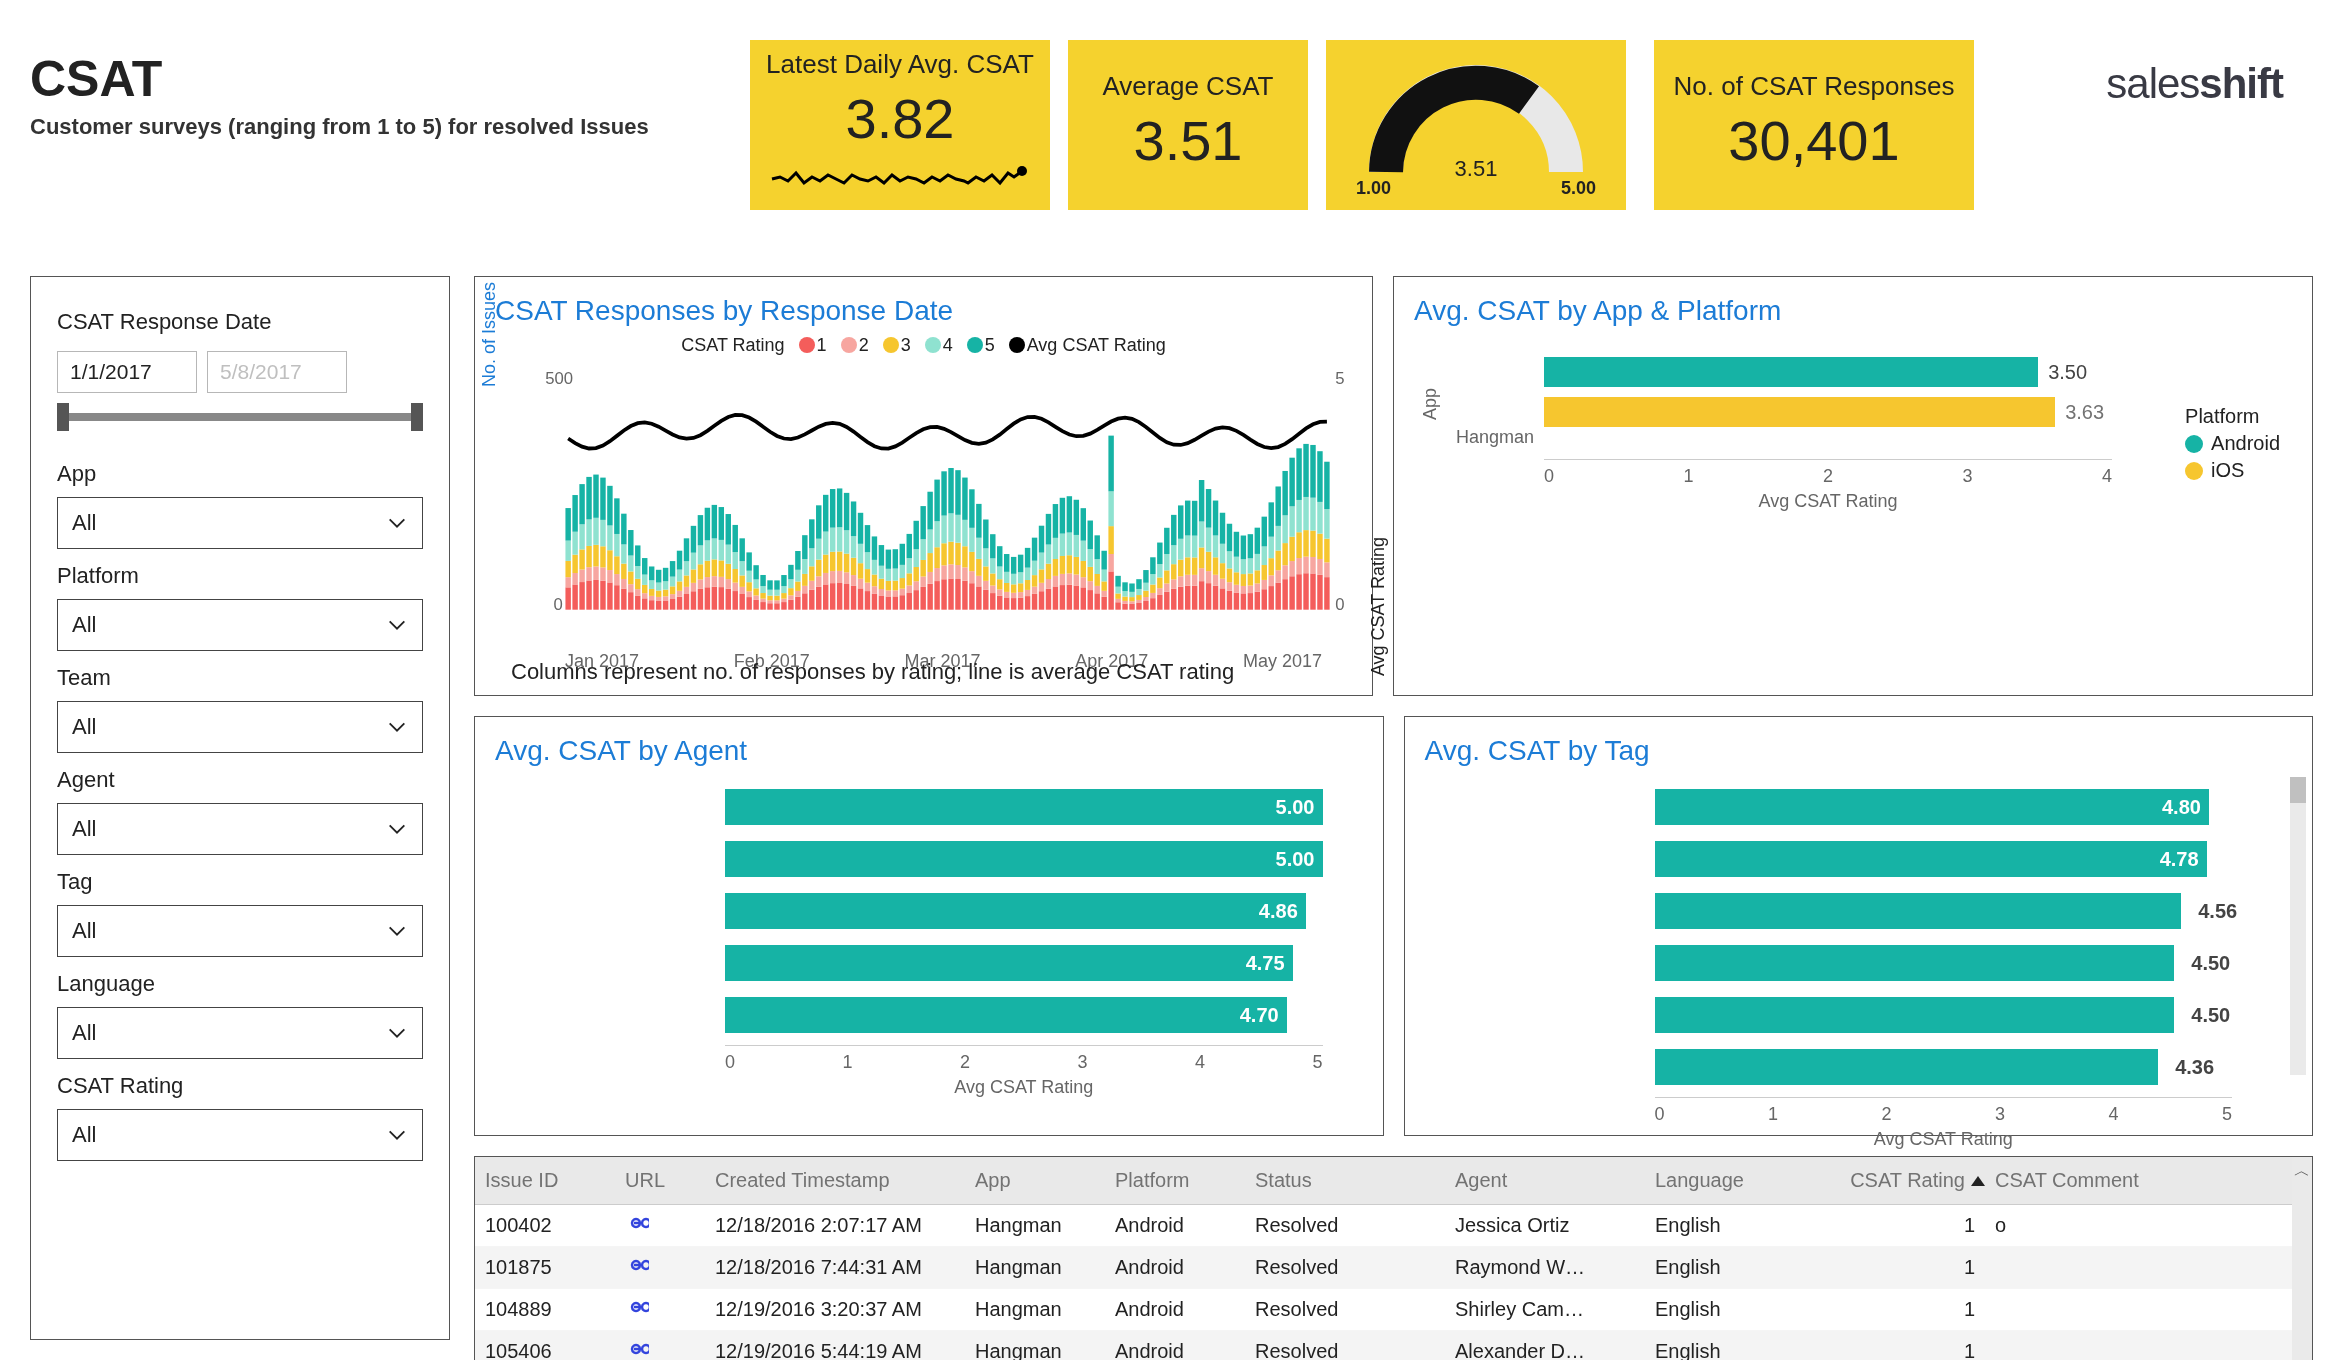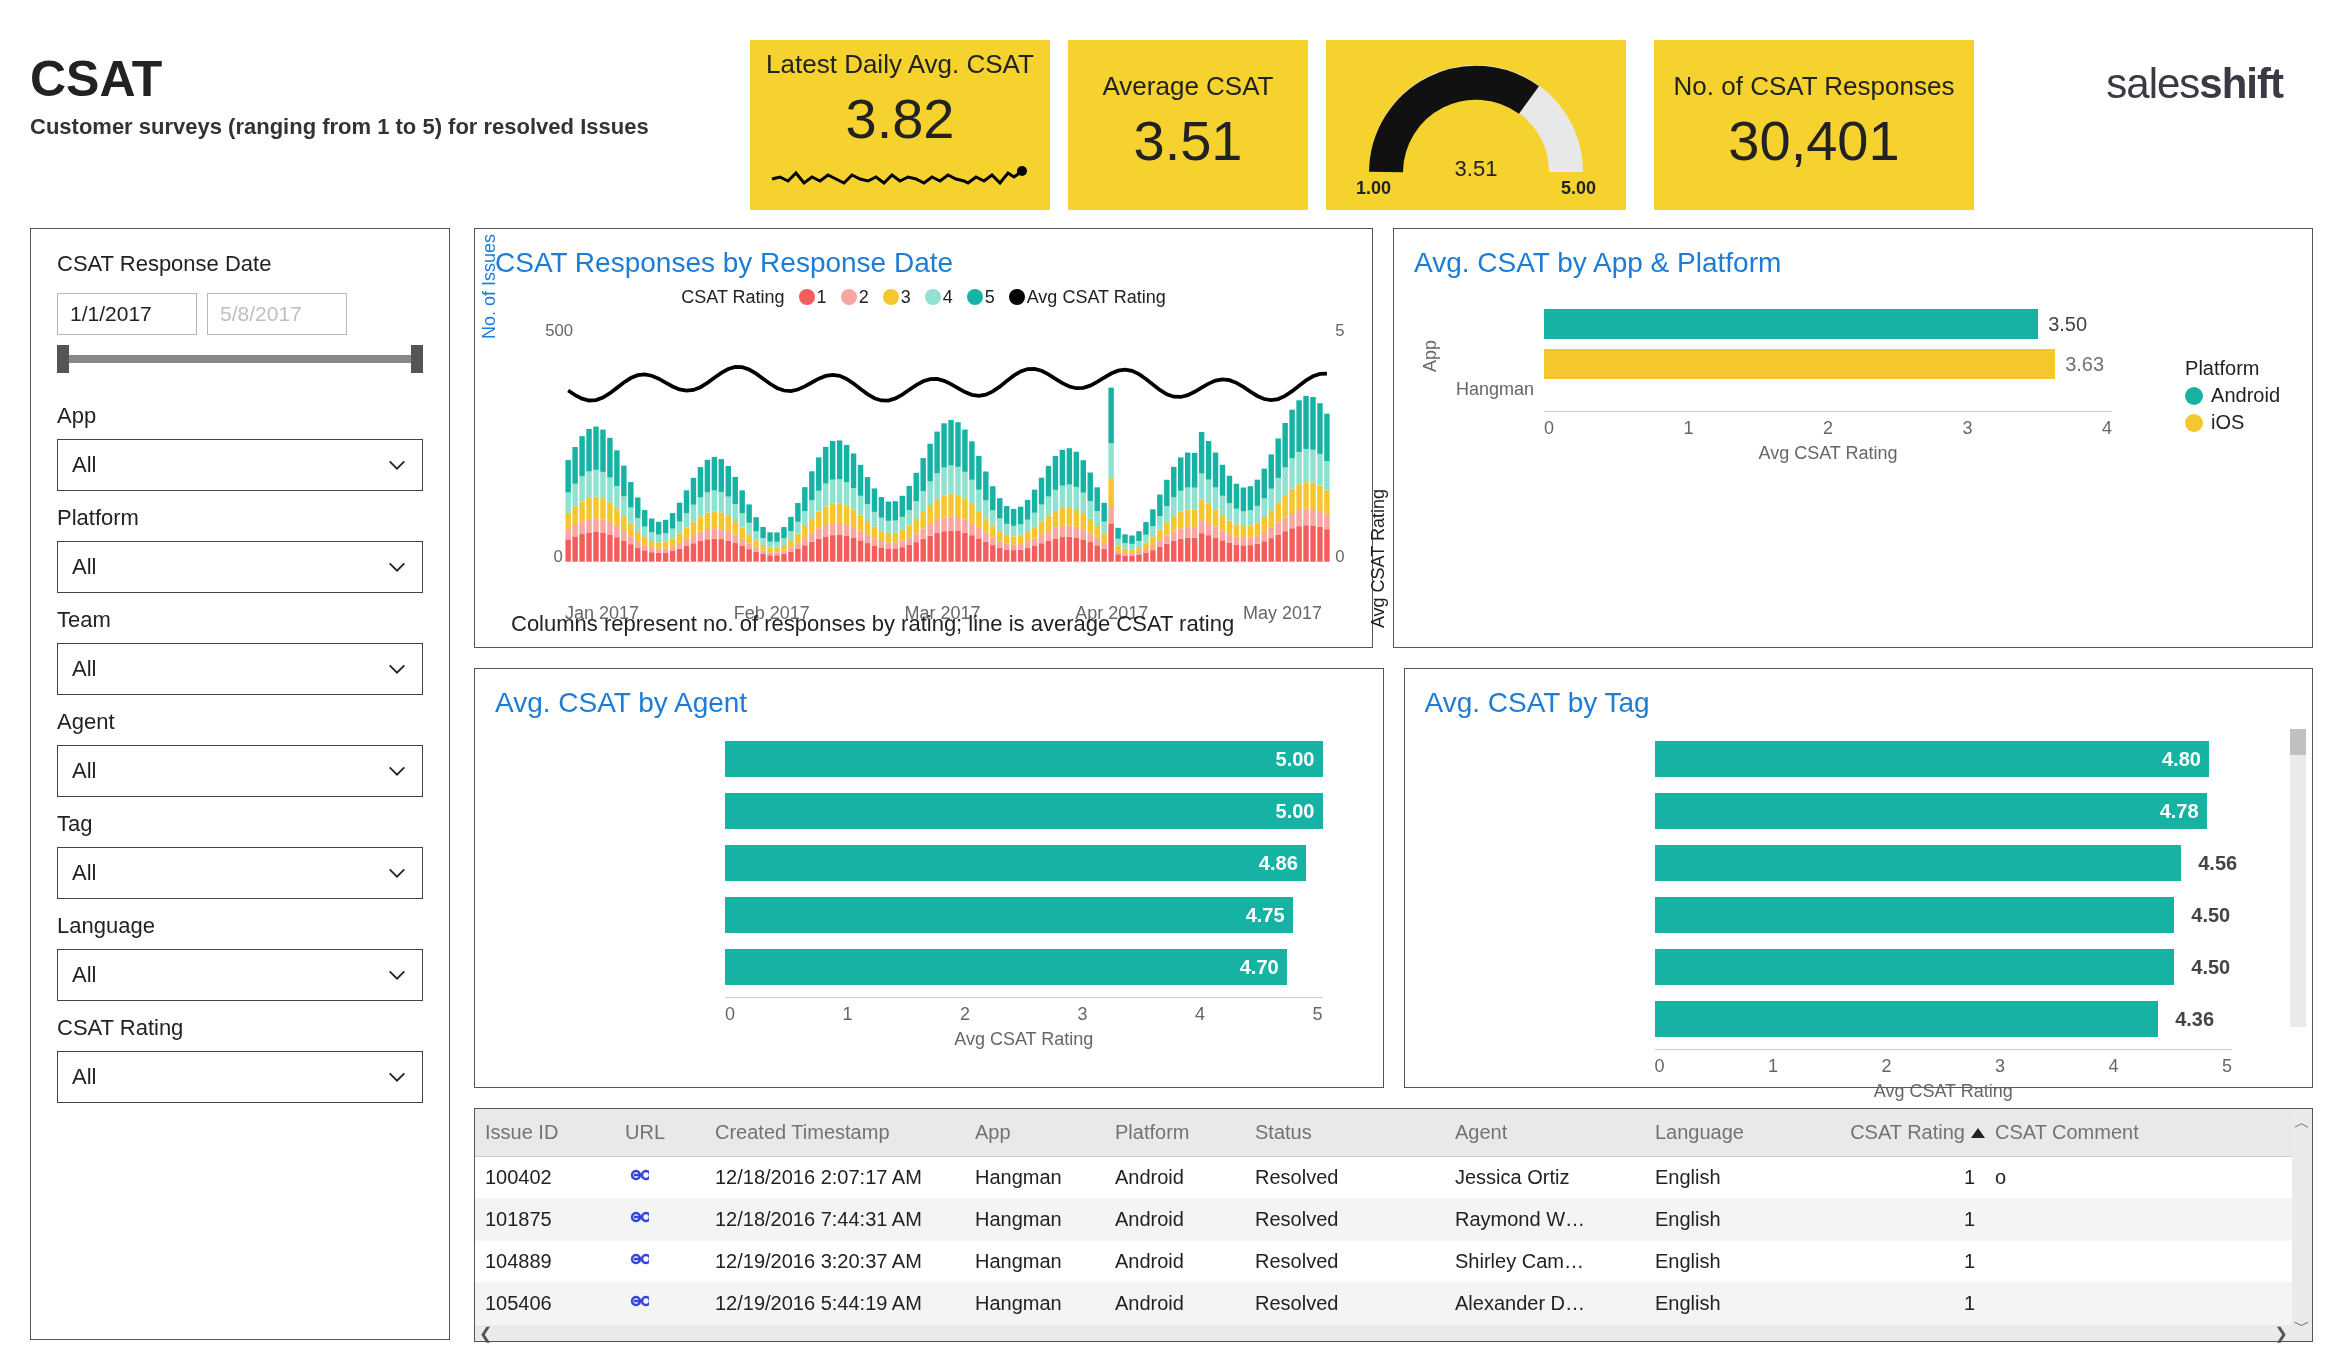--- a/index.html
+++ b/index.html
@@ -5,21 +5,21 @@
   * { box-sizing: border-box; margin: 0; padding: 0; }
   body {
     font-family: "Segoe UI", -apple-system, sans-serif;
     background: #fff;
     color: #222;
     width: 2343px;
     height: 1360px;
     font-size: 20px;
     overflow: hidden;
   }
-  .page { display: flex; flex-direction: column; padding: 40px 30px 20px 30px; height: 100%; }
+  .page { display: flex; flex-direction: column; padding: 40px 30px 20px 30px; height: 100%; gap: 48px; }
   .header { display: flex; align-items: flex-start; gap: 20px; margin-bottom: 18px; }
   .titles { flex: 0 0 700px; padding-top: 10px; }
   .title { font-size: 50px; font-weight: 700; color: #222; }
   .subtitle { font-size: 22px; font-weight: 700; color: #333; margin-top: 6px; }
   .kpis { display: flex; gap: 18px; flex: 1; padding-top: 0; }
   .kpi {
     background: #F5D22E;
     height: 170px;
     display: flex;
     flex-direction: column;
@@ -36,21 +36,21 @@
   .kpi4 { width: 320px; margin-left: 10px;}
   .logo { font-size: 42px; color: #393a44; font-weight: 300; padding: 20px 30px 0 30px; letter-spacing: -1px; }
   .logo b { font-weight: 700; }
   .spark { height: 36px; width: 260px; margin-top: 8px; }
   .gauge-box { display:flex; flex-direction:column; align-items:center; justify-content:center; }
   .gauge-labels { display:flex; justify-content:space-between; width: 240px; font-size:18px; margin-top:-4px; font-weight:700;}
   .body { display: flex; gap: 24px; flex: 1; min-height: 0; }
   .filters {
     width: 420px;
     border: 1px solid #555;
-    padding: 22px 26px 10px 26px;
+    padding: 32px 26px 10px 26px;
     display: flex;
     flex-direction: column;
     gap: 10px;
   }
   .filter-title { font-size: 22px; margin-bottom: 6px; }
   .date-row { display: flex; gap: 10px; }
   .date-box { border: 1px solid #b7b7b7; padding: 8px 12px; width: 140px; font-size: 21px; }
   .date-box.gray { color: #bfbfbf; }
   .slider-track { height: 8px; background: #888; border-radius: 4px; position: relative; margin: 10px 0 24px 0; }
   .slider-handle { position: absolute; left: 0; top: -10px; width: 12px; height: 28px; background: #555; }

